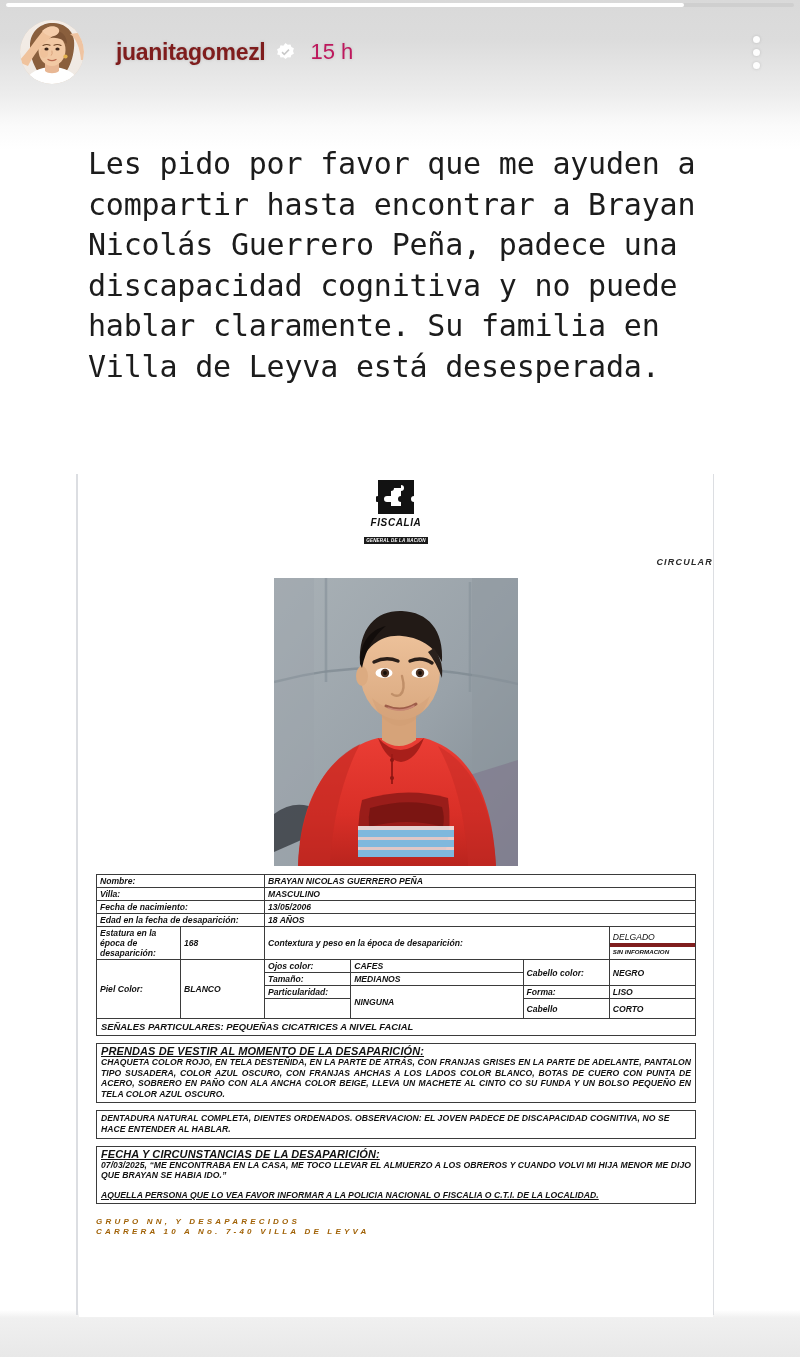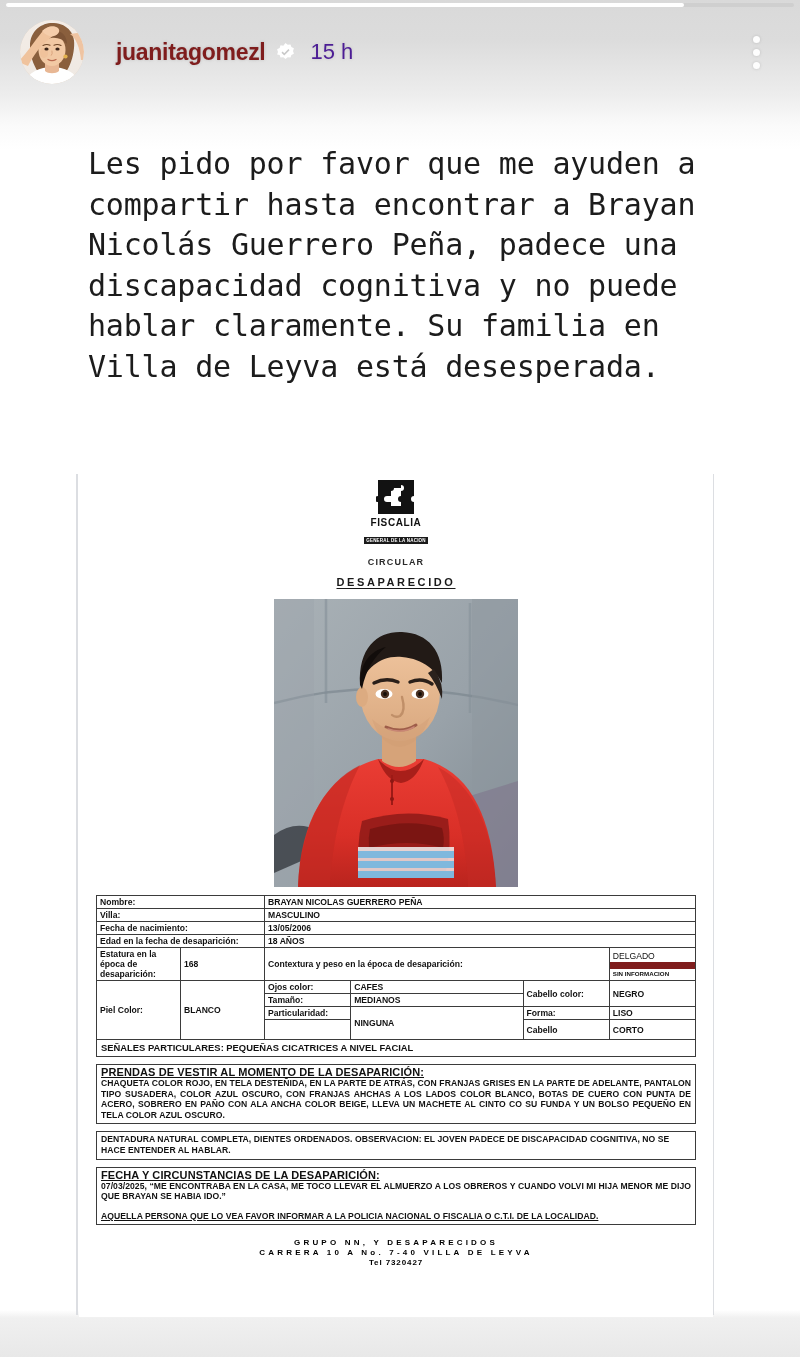--- a/index.html
+++ b/index.html
@@ -78,21 +78,21 @@
     margin-left: 10px;
     width: 21px; height: 21px;
     flex: 0 0 auto;
     display: inline-block;
   }
   .verified svg { display: block; width: 100%; height: 100%; }
 
   .timestamp {
     margin-left: 14px;
     font-size: 22px;
-    color: #4c1d95;
+    color: #be185d;
     text-shadow: 0 0 3px rgba(130,130,130,0.3);
     white-space: nowrap;
   }
 
   .menu-dots {
     margin-left: auto;
     margin-right: 16px;
     display: flex;
     flex-direction: column;
     gap: 6px;
@@ -139,20 +139,21 @@
   }
   .rail.left  { left: 76px; }
   .rail.right { left: 712px; }
 
   .poster {
     position: absolute;
     top: 0; left: 79px;
     width: 634px;
     height: 845px;
     background: #ffffff;
+    font-style: italic;
   }
 
   
   .fis-block {
     text-align: center;
     padding-top: 6px;
   }
   .fis-logo {
     width: 40px; height: 38px;
     margin: 0 auto;
@@ -176,20 +177,21 @@
     padding: 0 2px;
     margin-top: 1px;
     line-height: 7px;
   }
   .circular {
     font-size: 9px;
     font-weight: bold;
     letter-spacing: 1.2px;
     color: #2a2a2a;
     margin-top: 11px;
+    text-align: right;
   }
   .desaparecido {
     font-size: 11px;
     font-weight: bold;
     letter-spacing: 2.6px;
     color: #1a1a1a;
     margin-top: 9px;
     text-decoration: underline;
     text-underline-offset: 2px;
   }
@@ -259,22 +261,22 @@
     line-height: 10.6px;
     text-align: justify;
     letter-spacing: 0.05px;
   }
   .blk .bd.sp { margin-top: 9px; }
   .blk .bd.ul { text-decoration: underline; text-underline-offset: 1px; }
 
   
   .pfooter {
     margin-top: 13px;
-    text-align: center;
-    color: #000000;
+    text-align: left;
+    color: #a16207;
   }
   .pfooter .l1 {
     font-size: 8px;
     font-weight: bold;
     letter-spacing: 3.2px;
   }
   .pfooter .l2 {
     font-size: 8px;
     font-weight: bold;
     letter-spacing: 3.2px;
@@ -376,21 +378,20 @@
         <svg viewBox="0 0 40 38" aria-hidden="true">
           <path fill="#121212" d="M2 2h13v5a3 3 0 1 1 0 6v5h-4a3 3 0 1 0 0 6h4v12H2V24a3 3 0 1 1 0-6V2z
                                    M25 2h13v16a3 3 0 1 0 0 6v12H25V24a3 3 0 1 1 0-6v-5a3 3 0 1 0 0-6V2z"></path>
           <rect x="15" y="2" width="10" height="8" fill="#121212"></rect>
           <rect x="15" y="28" width="10" height="8" fill="#121212"></rect>
         </svg>
       </div>
       <div class="fis-name">FISCALIA</div>
       <div class="fis-sub">GENERAL DE LA NACION</div>
       <div class="circular">CIRCULAR</div>
-      <div class="desaparecido">DESAPARECIDO</div>
     </div>
 
     <div class="photo-frame">
       <svg viewBox="0 0 244 288" preserveAspectRatio="xMidYMid slice" aria-hidden="true">
         <defs>
           <linearGradient id="couch" x1="0" y1="0" x2="1" y2="1">
             <stop offset="0%" stop-color="#a9b1b6"></stop>
             <stop offset="55%" stop-color="#99a2a9"></stop>
             <stop offset="100%" stop-color="#7f8a92"></stop>
           </linearGradient>
@@ -487,21 +488,21 @@
         <tr>
           <td class="lbl" colspan="2">Edad en la fecha de desaparición:</td>
           <td class="val" colspan="5">18 AÑOS</td>
         </tr>
 
         <tr>
           <td class="lbl" rowspan="1" style="width:120px;height:30px">Estatura en la época de desaparición:</td>
           <td class="big" style="width:48px">168</td>
           <td class="lbl" colspan="4">Contextura y peso  en la época de desaparición:</td>
           <td style="width:72px;padding:0">
-            <div class="big" style="padding:1px 3px;border-bottom:7px solid #7f1d1d">DELGADO</div>
+            <div class="big" style="padding:1px 3px;border-bottom:4px solid #7f1d1d">DELGADO</div>
             <div class="" style="padding:1px 3px;font-size:6.2px;line-height:7px;font-weight:bold">SIN INFORMACION</div>
           </td>
         </tr>
 
         <tr>
           <td class="lbl" rowspan="4" style="width:60px">Piel Color:</td>
           <td class="big" rowspan="4" style="width:60px">BLANCO</td>
           <td class="lbl" style="width:72px">Ojos color:</td>
           <td class="big" colspan="2" style="width:110px">CAFES</td>
           <td class="lbl" rowspan="2" style="width:76px">Cabello color:</td>
@@ -538,18 +539,17 @@
 
       <div class="blk">
         <div class="hd">FECHA Y CIRCUNSTANCIAS DE LA DESAPARICIÓN:</div>
         <div class="bd">07/03/2025, “ME ENCONTRABA EN LA CASA, ME TOCO LLEVAR EL ALMUERZO A LOS OBREROS Y CUANDO VOLVI MI HIJA MENOR ME DIJO QUE BRAYAN SE HABIA IDO.”</div>
         <div class="bd sp ul">AQUELLA PERSONA QUE LO VEA FAVOR INFORMAR A LA POLICIA NACIONAL O FISCALIA O C.T.I. DE LA LOCALIDAD.</div>
       </div>
 
       <div class="pfooter">
         <div class="l1">GRUPO NN, Y DESAPARECIDOS</div>
         <div class="l2">CARRERA 10 A No. 7-40   VILLA DE LEYVA</div>
-        <div class="l3">Tel 7320427</div>
       </div>
 
     </div>
   </div>
 </div>
 
 </body></html>

